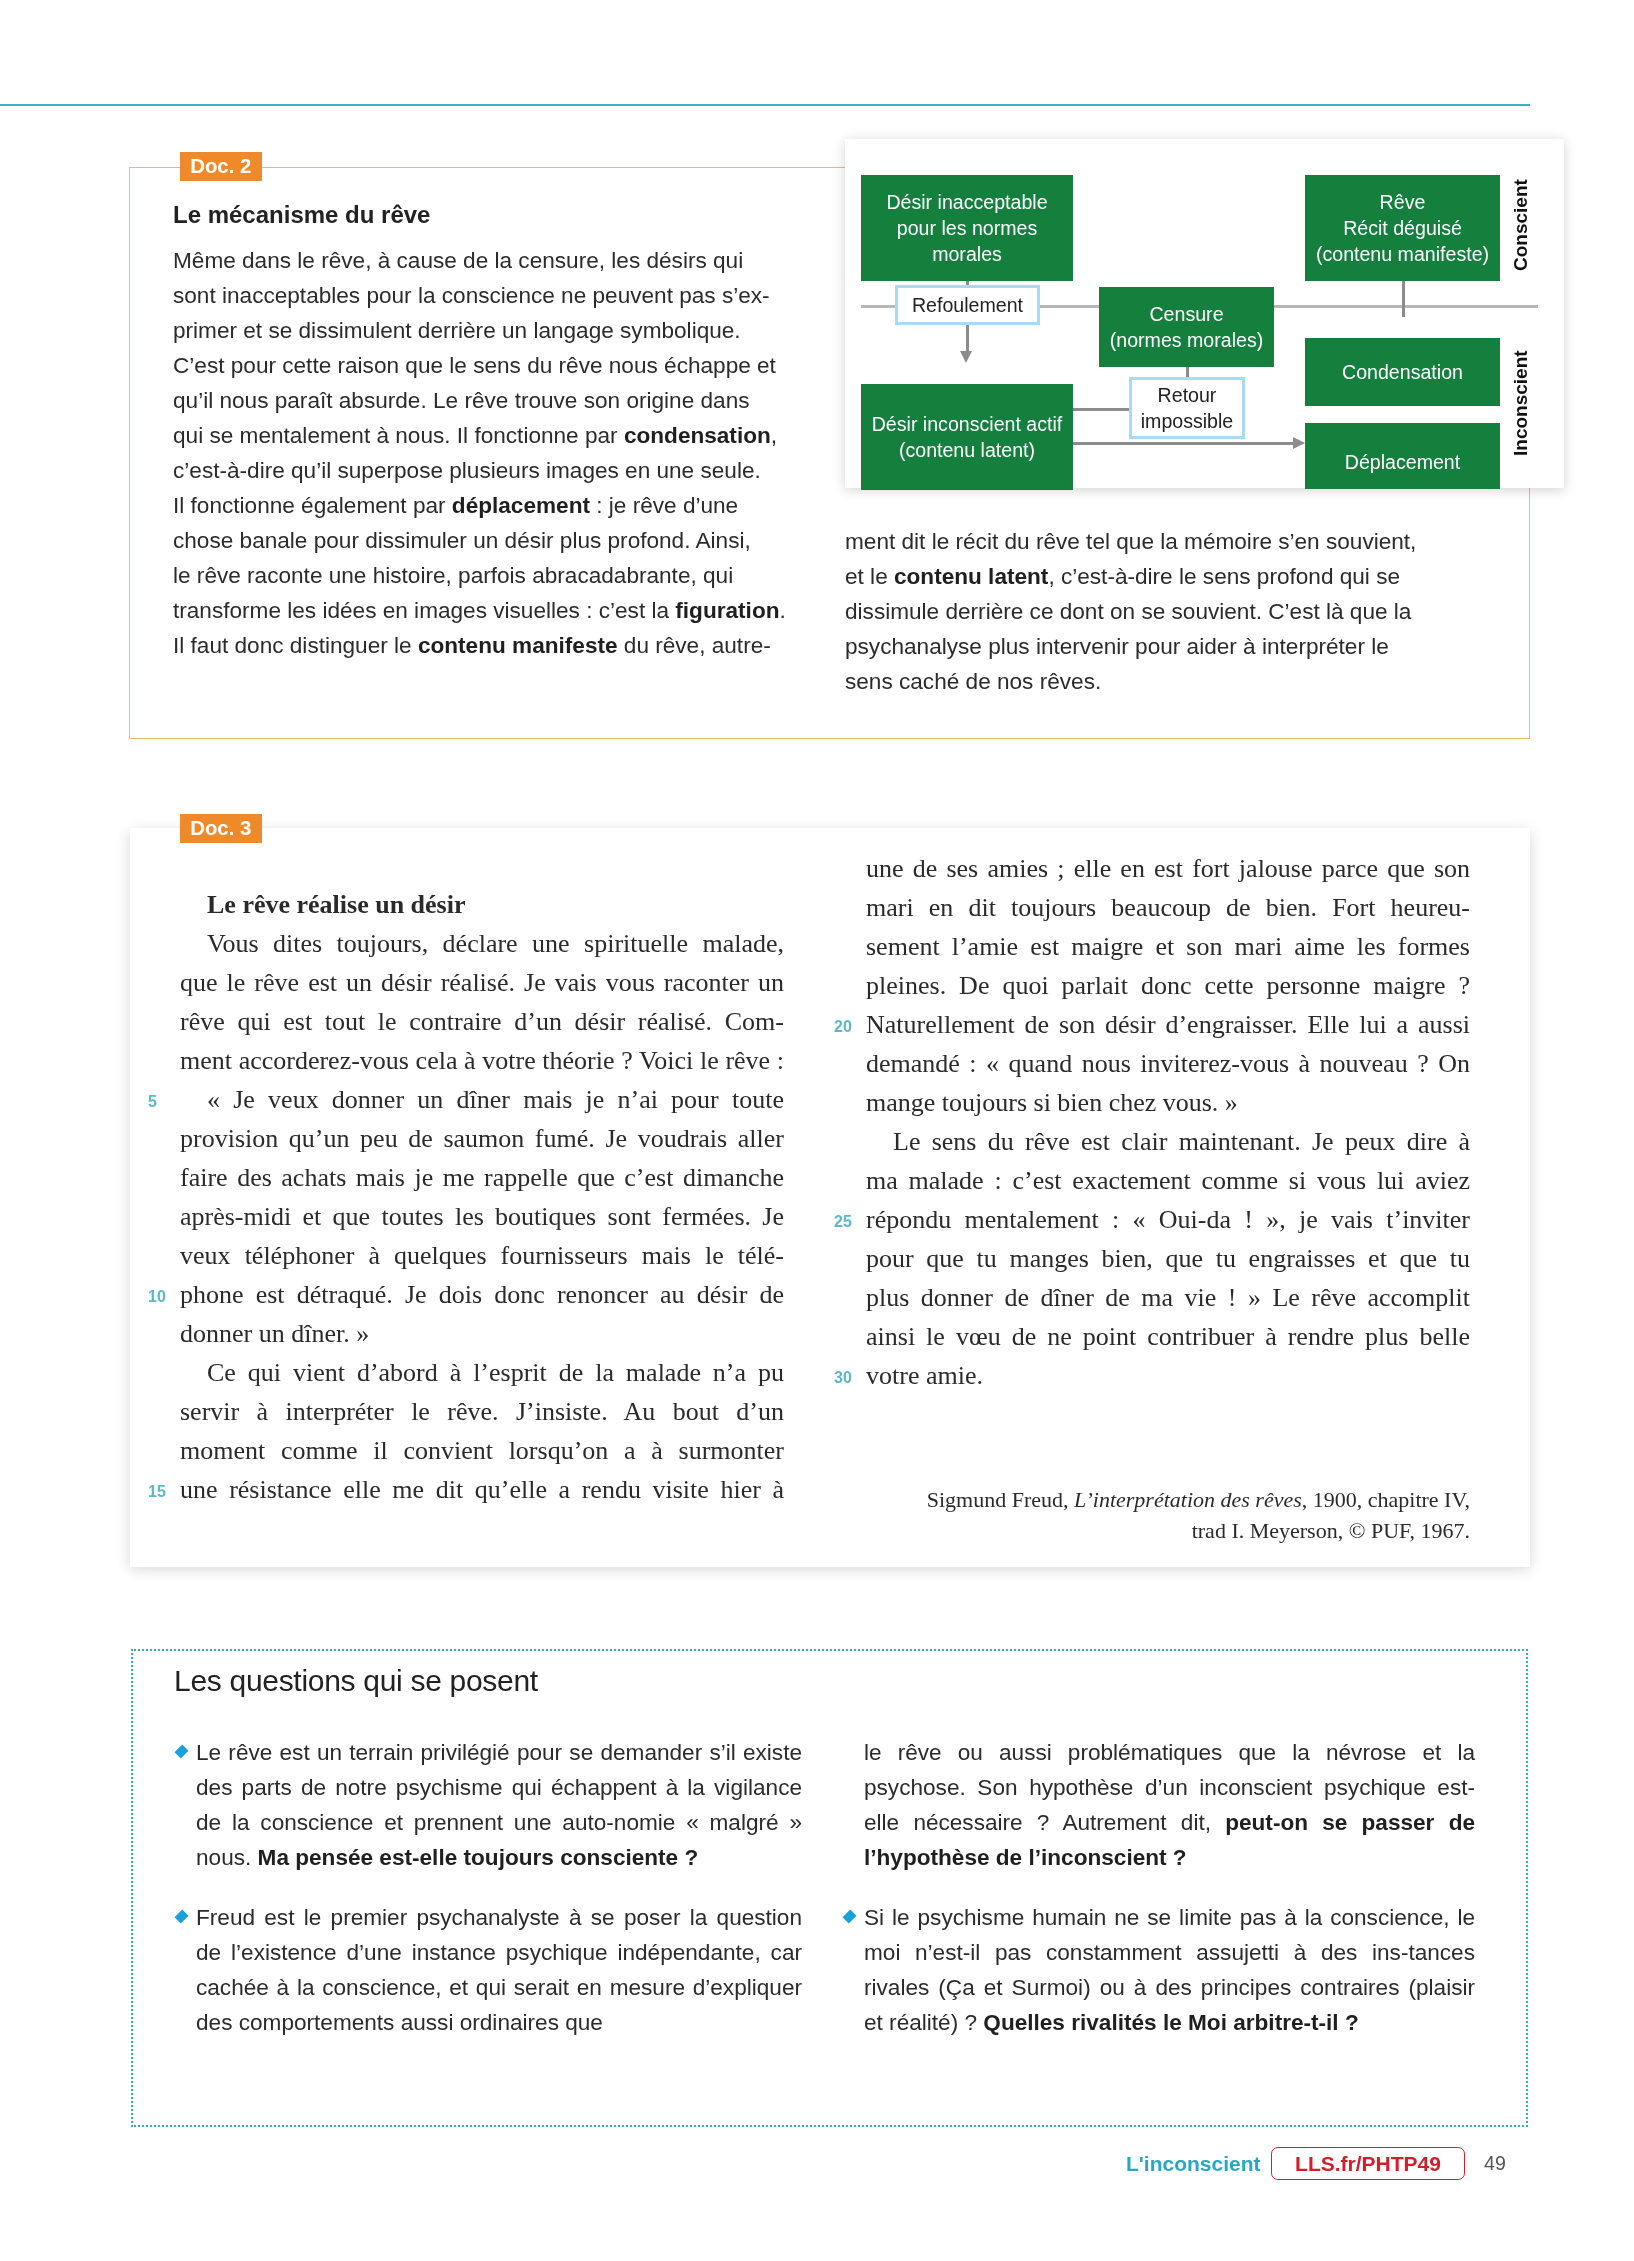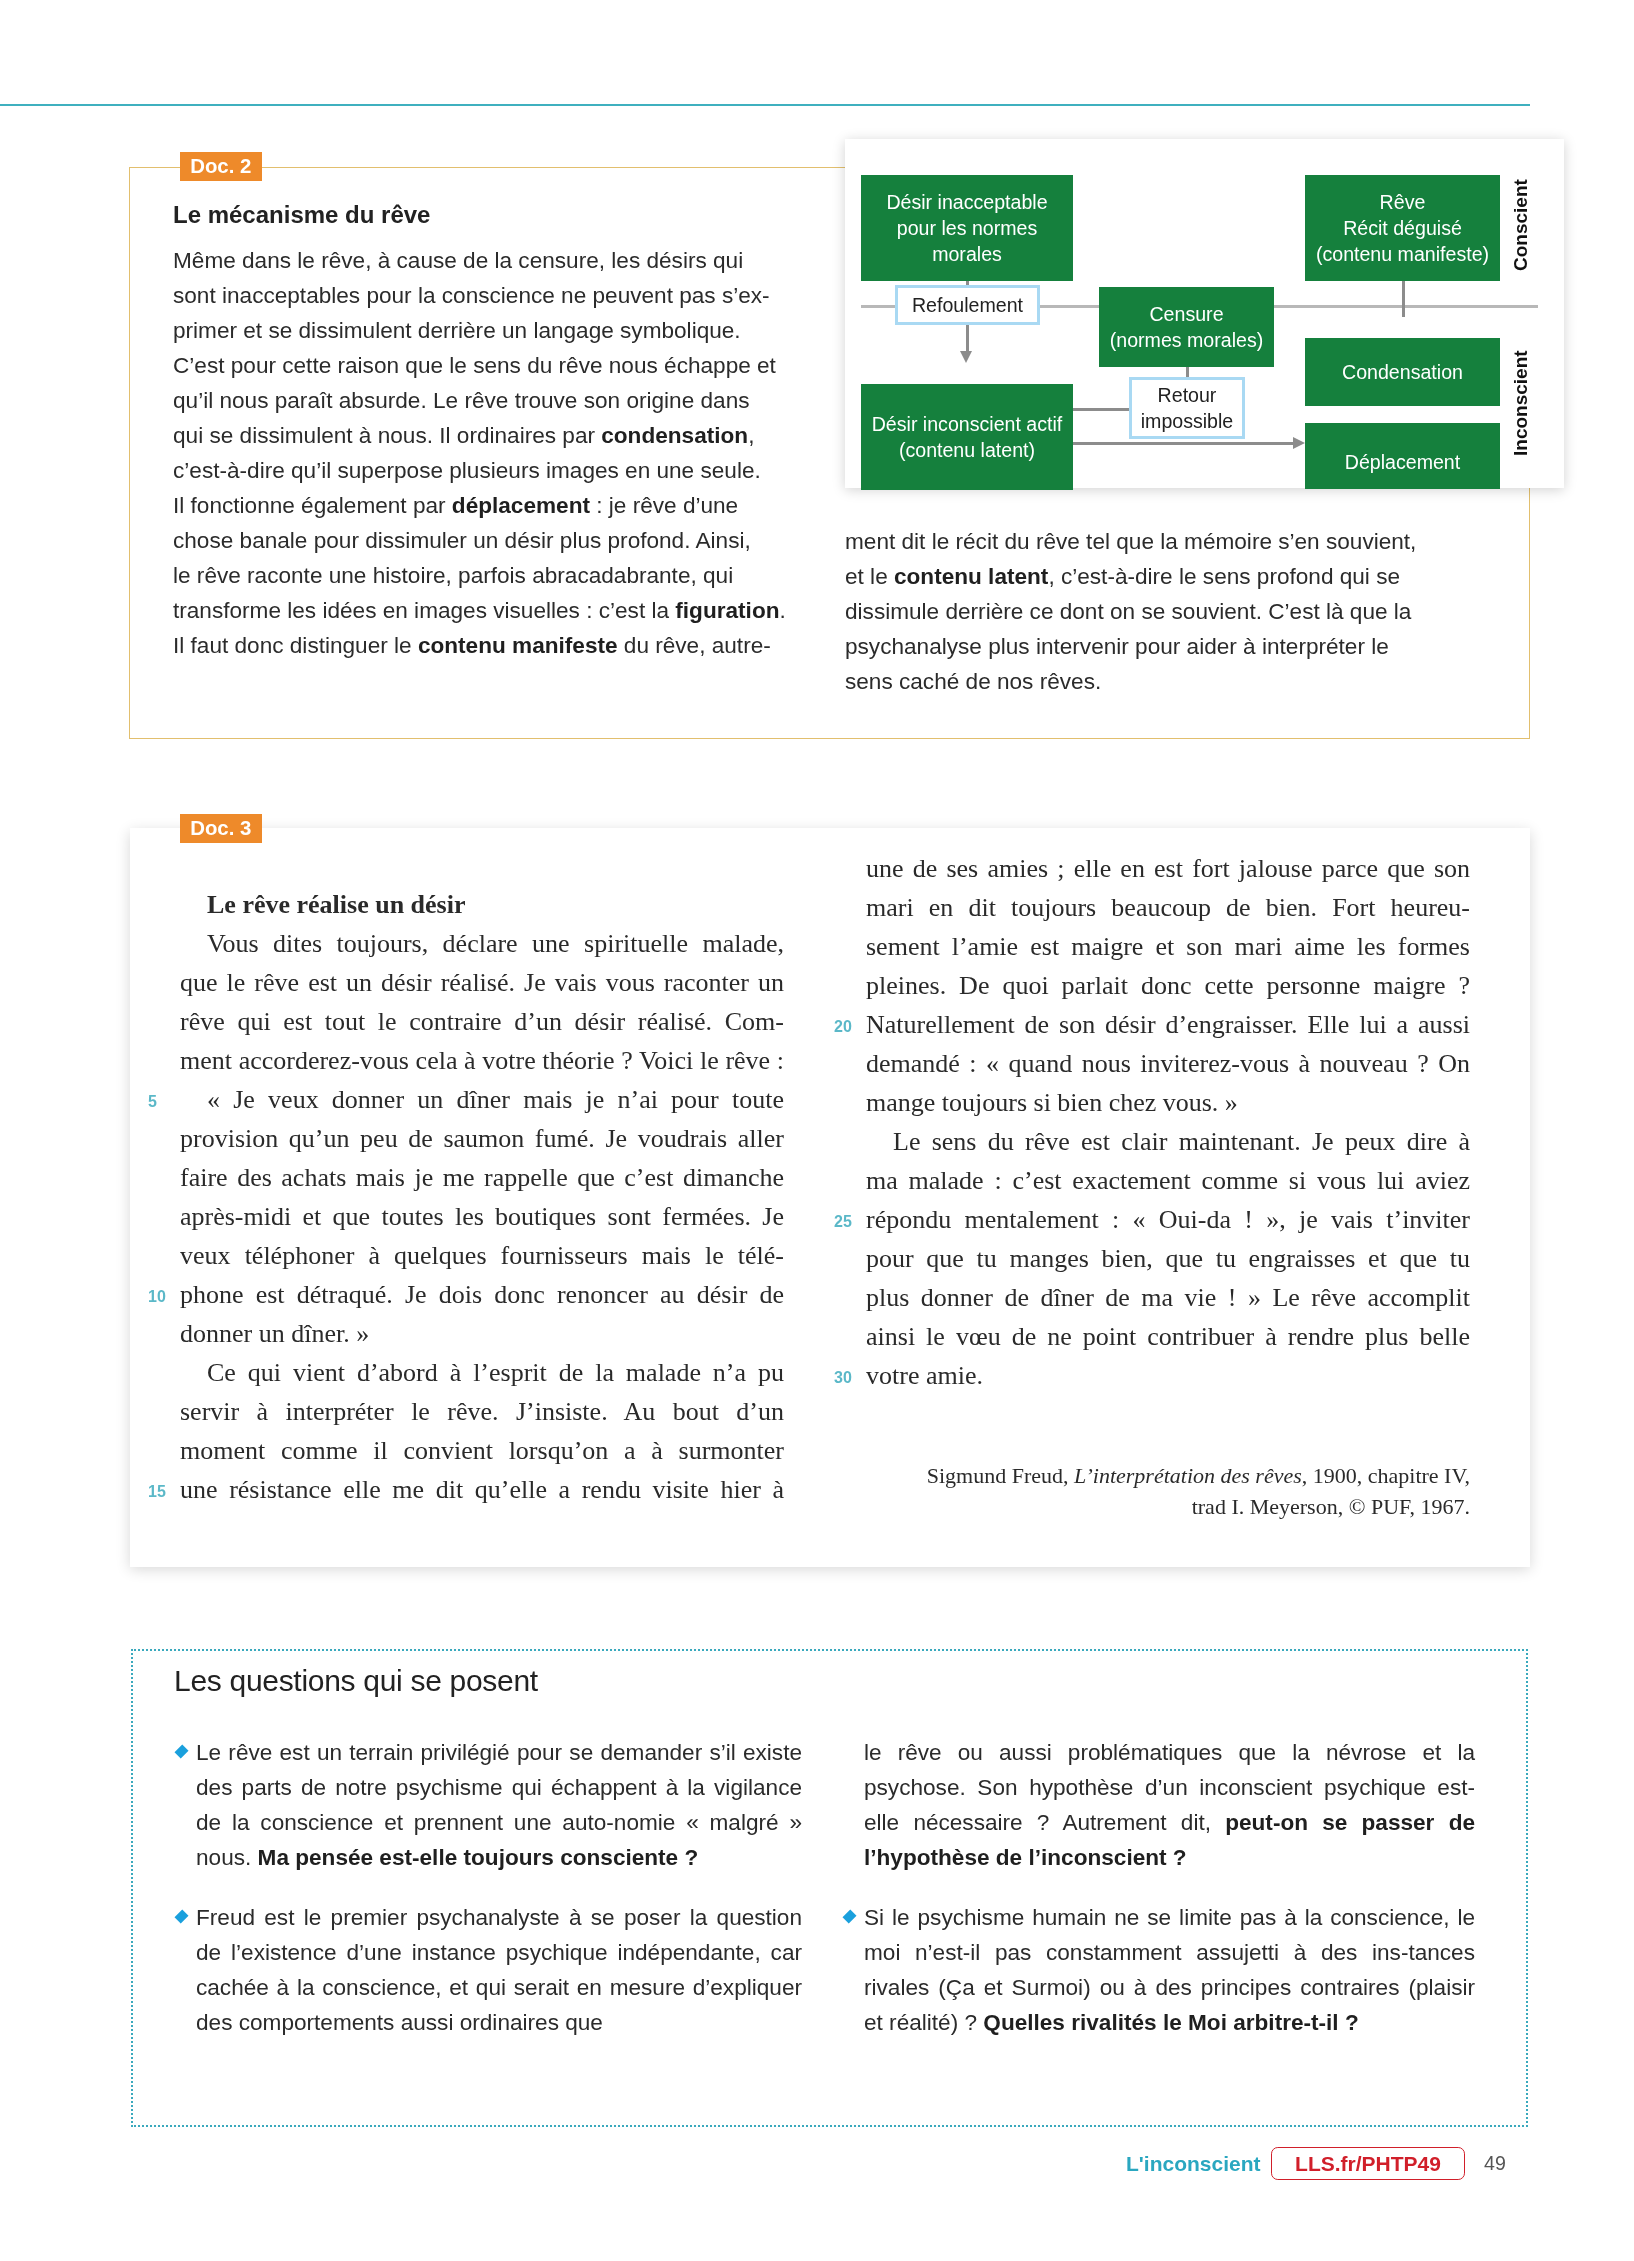--- a/index.html
+++ b/index.html
@@ -49,21 +49,21 @@
                 line-height:39px; color:#2a2a2a; }
   .doc3-col { position:absolute; width:604px; }
   .doc3-col .ln { position:relative; height:39px; white-space:nowrap; text-align:justify;
                   text-align-last:justify; }
   .doc3-col .ln.last { text-align-last:left; }
   .doc3-col .ln.indent { padding-left:27px; }
   .doc3-col .num { position:absolute; left:-32px; top:1.7px; font-family:"Liberation Sans", sans-serif;
                    font-weight:bold; font-size:16px; color:#5bb8c8; width:25.5px; text-align:center; }
   .doc3-title { font-weight:bold;margin-top:36px; }
   .citation { position:absolute; right:0; text-align:right; font-size:22px; line-height:31px;
-              font-family:"Liberation Serif", serif; color:#2a2a2a; }
+              font-family:"Liberation Serif", serif; color:#2a2a2a;margin-top:24px; }
 
   
   .qbox { left:131px; top:1649px; width:1397px; height:478px;
           border:2.6px dotted #3aa9bd; box-sizing:border-box; }
   .q-title { left:174px; top:1664px; font-size:30px; font-weight:normal; color:#222;
              font-family:"Liberation Sans", sans-serif; letter-spacing:-0.3px; }
   .q-col { position:absolute; font-family:"Liberation Sans", sans-serif; font-size:22.6px;
            line-height:35px; color:#2b2b2b; text-align:justify; }
   .q-item { position:relative; padding-left:22px; margin-bottom:25px; }
   .q-item.cont { padding-left:22px; }
@@ -86,21 +86,21 @@
 <div class="abs doc2-box"></div>
 <div class="abs doc-label doc2-label">Doc. 2</div>
 <div class="abs doc2-title">Le mécanisme du rêve</div>
 
 <div class="abs sans-text doc2-col1">
   <p><span>Même dans le rêve, à cause de la censure, les désirs qui</span></p>
   <p><span>sont inacceptables pour la conscience ne peuvent pas s’ex-</span></p>
   <p><span>primer et se dissimulent derrière un langage symbolique.</span></p>
   <p><span>C’est pour cette raison que le sens du rêve nous échappe et</span></p>
   <p><span>qu’il nous paraît absurde. Le rêve trouve son origine dans</span></p>
-  <p><span>qui se dissimulent à nous. Il ordinaires par </span><b>condensation</b><span>,</span></p>
+  <p><span>qui se mentalement à nous. Il fonctionne par </span><b>condensation</b><span>,</span></p>
   <p><span>c’est-à-dire qu’il superpose plusieurs images en une seule.</span></p>
   <p><span>Il fonctionne également par </span><b>déplacement</b><span> : je rêve d’une</span></p>
   <p><span>chose banale pour dissimuler un désir plus profond. Ainsi,</span></p>
   <p><span>le rêve raconte une histoire, parfois abracadabrante, qui</span></p>
   <p><span>transforme les idées en images visuelles : c’est la </span><b>figuration</b><span>.</span></p>
   <p><span>Il faut donc distinguer le </span><b>contenu manifeste</b><span> du rêve, autre-</span></p>
 </div>
 
 <div class="abs sans-text doc2-col2">
   <p><span>ment dit le récit du rêve tel que la mémoire s’en souvient,</span></p>

